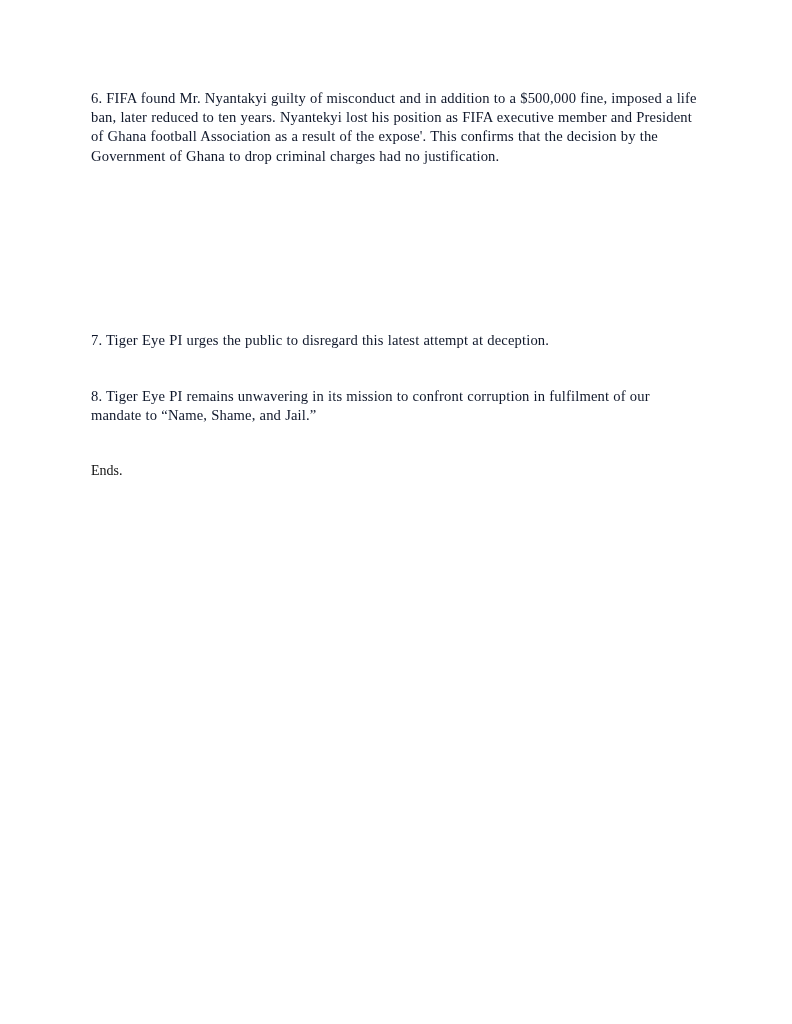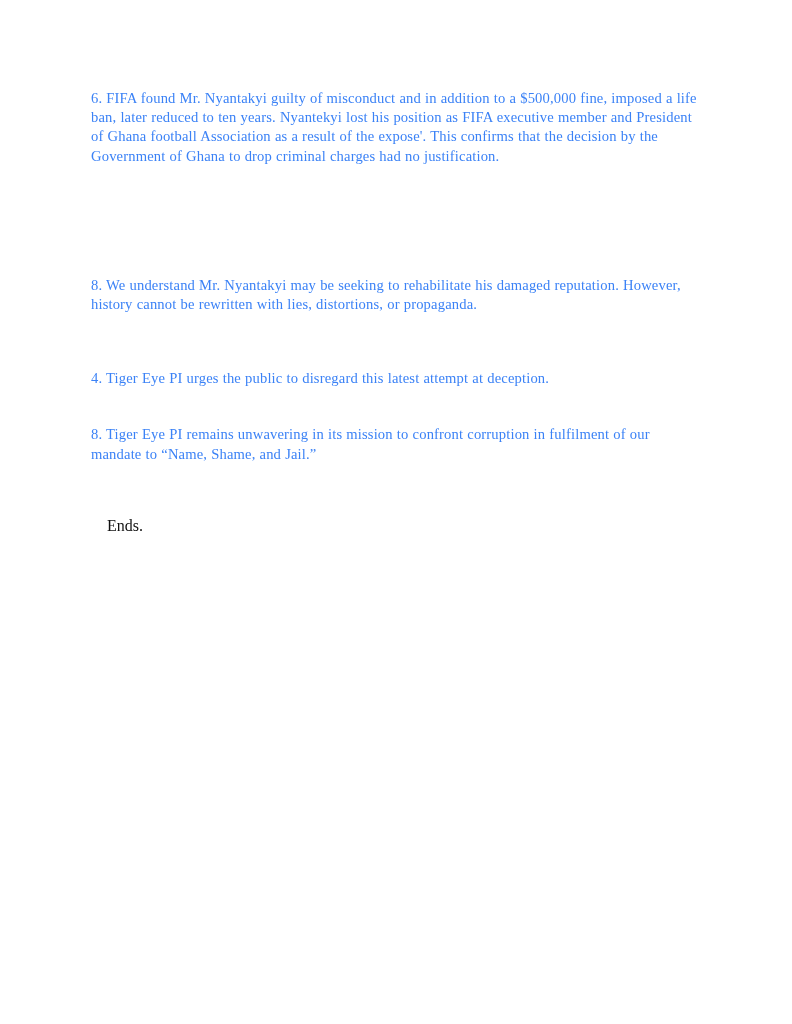--- a/index.html
+++ b/index.html
@@ -26,52 +26,51 @@
     position: absolute;
     left: 91px;
     top: 89px;
     width: 612px;
   }
   .para {
     font-size: 14.6px;
     line-height: 19.2px;
     text-align: left;
     margin: 0;
-    color: #3b82f6;
+    color: #0f172a;
     letter-spacing: 0.01em;
     word-spacing: 0.02em;
   }
   .gap-md { height: 55px; }
   .gap-sm { height: 37px; }
   .gap-lg { height: 36px; }
   .closing {
-    font-size: 16px;
+    font-size: 14px;
     line-height: 19.2px;
-    margin: 16px;
+    margin: 0;
     color: #111111;
   }
 </style>
 </head>
 <body>
 
 <div class="page">
   <div class="content">
 
     <p class="para">6. FIFA found Mr. Nyantakyi guilty of misconduct and in addition to a $500,000 fine, imposed a life ban, later reduced to ten years. Nyantekyi lost his position as FIFA executive member and President of Ghana football Association as a result of the expose'. This confirms that the decision by the Government of Ghana to drop criminal charges had no justification.</p>
 
     <div class="gap-md"></div>
 
 
     <div class="gap-md"></div>
 
-    <p class="para">8. We understand Mr. Nyantakyi may be seeking to rehabilitate his damaged reputation. However, history cannot be rewritten with lies, distortions, or propaganda.</p>
 
     <div class="gap-md"></div>
 
-    <p class="para">4. Tiger Eye PI urges the public to disregard this latest attempt at deception.</p>
+    <p class="para">7. Tiger Eye PI urges the public to disregard this latest attempt at deception.</p>
 
     <div class="gap-sm"></div>
 
     <p class="para">8. Tiger Eye PI remains unwavering in its mission to confront corruption in fulfilment of our mandate to “Name, Shame, and Jail.”</p>
 
     <div class="gap-lg"></div>
 
     <p class="closing">Ends.</p>
 
   </div>

